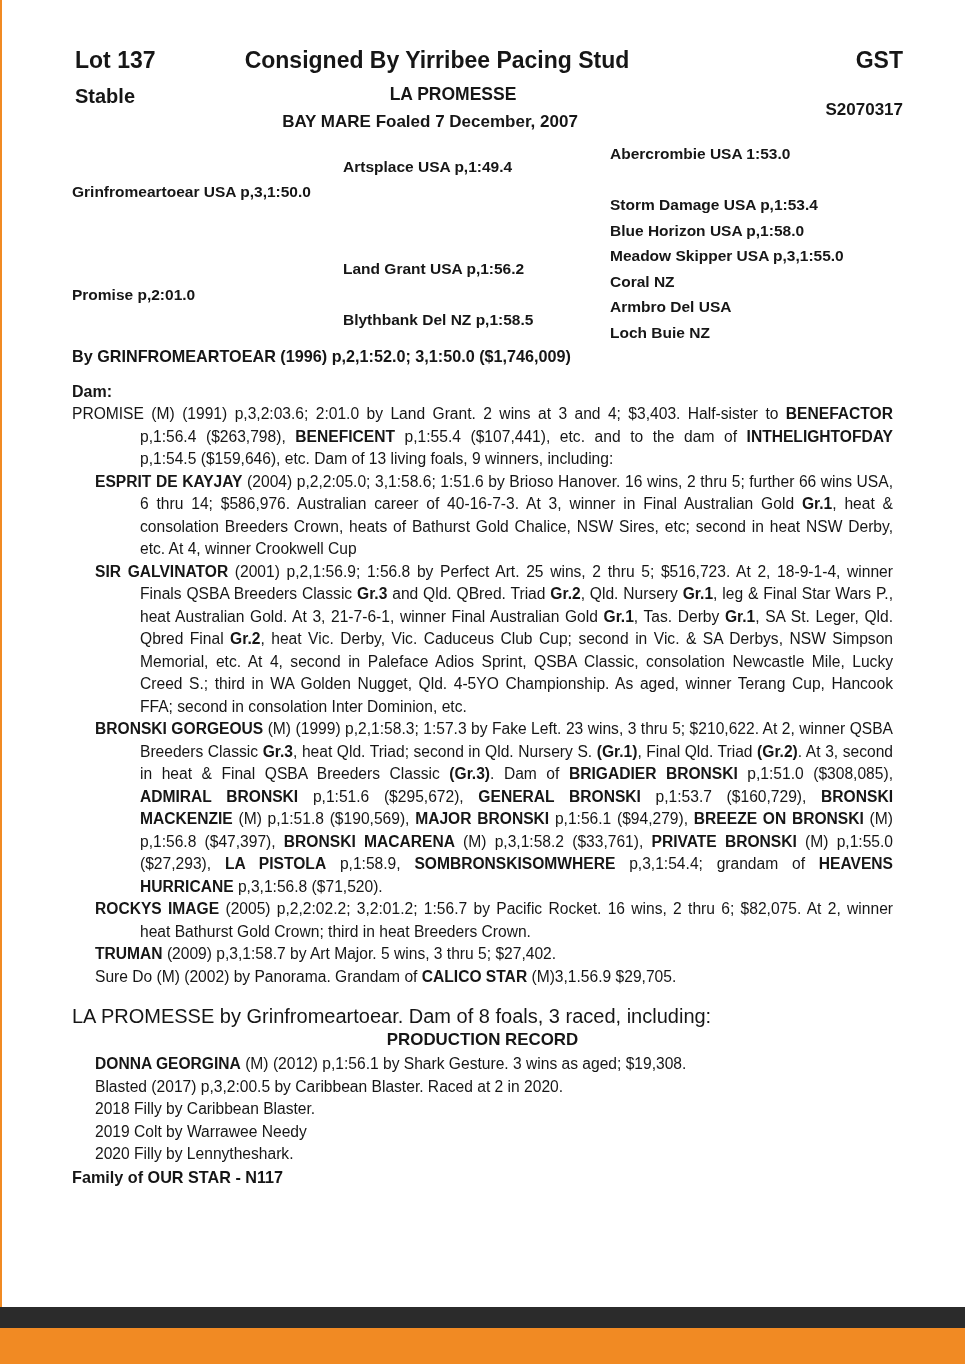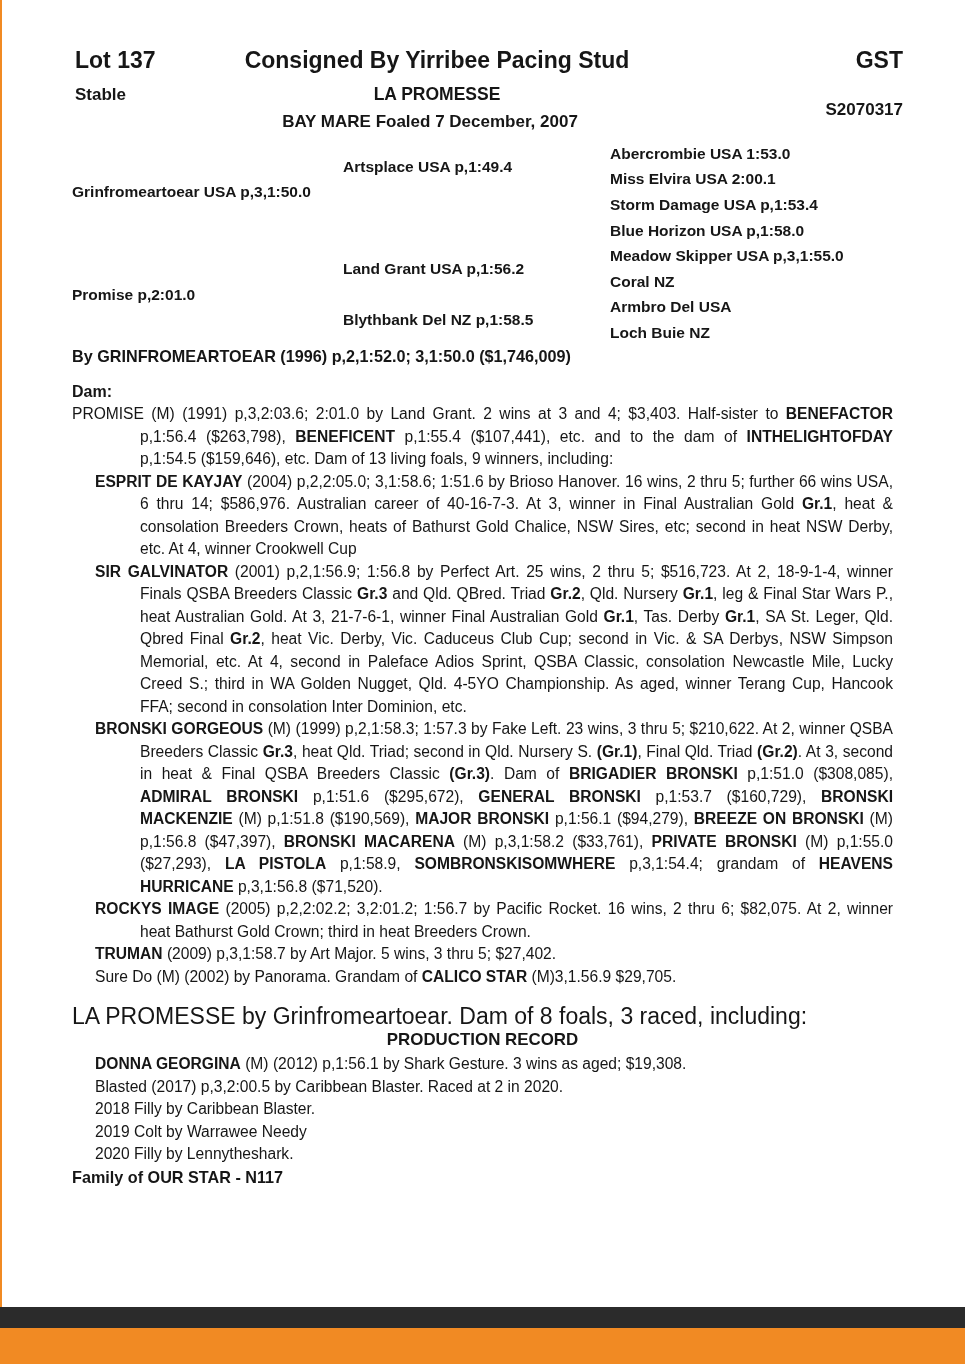--- a/index.html
+++ b/index.html
@@ -12,22 +12,22 @@
   .accent-left { position:absolute; left:0; top:0; bottom:0; width:2px; }
   .edge-right  { position:absolute; right:7px; top:0; bottom:57px; width:1px; background:#e3e3e3; }
   .bar-dark    { position:absolute; left:0; right:0; bottom:36px; height:21px; }
   .bar-orange  { position:absolute; left:0; right:0; bottom:0; height:36px; }
 
   
   .hdr { position:absolute; left:0; top:0; width:100%; }
   .lot      { position:absolute; left:75px;  top:47px; font-size:23px; font-weight:bold; white-space:nowrap; }
   .consign  { position:absolute; left:437px; top:47px; transform:translateX(-50%); font-size:23px; font-weight:bold; white-space:nowrap; }
   .gst      { position:absolute; right:78px; top:47px; font-size:23px; font-weight:bold; white-space:nowrap; }
-  .stable   { position:absolute; left:75px;  top:85px; font-size:17px; font-weight:bold; white-space:nowrap; }
-  .hname    { position:absolute; left:437px; top:84px; transform:translateX(-50%); font-size:17.5px; font-weight:bold; white-space:nowrap; }
+  .stable   { position:absolute; left:75px;  top:85px; font-size:20px; font-weight:bold; white-space:nowrap; }
+  .hname    { position:absolute; left:453px; top:84px; transform:translateX(-50%); font-size:17.5px; font-weight:bold; white-space:nowrap; }
   .code     { position:absolute; right:78px; top:100px; font-size:17px; font-weight:bold; white-space:nowrap; }
   .foaling  { position:absolute; left:430px; top:112px; transform:translateX(-50%); font-size:17px; font-weight:bold; white-space:nowrap;text-align:center; }
 
   
   .ped {
     position:absolute; left:72px; top:141px; width:821px;
     display:grid; grid-template-columns:271px 267px 1fr;
     grid-auto-rows:25.6px;
   }
   .ped .cell { display:flex; align-items:center; font-size:15.5px; font-weight:bold; white-space:nowrap; }
@@ -38,21 +38,21 @@
 
   
   .main { position:absolute; left:72px; top:345px; width:821px; font-size:15.6px; line-height:22.5px; }
   .sire-line { font-weight:bold; font-size:16.2px; margin:0 0 13px 0; }
   .dam-label { font-weight:bold; font-size:16px; margin:0; }
   p.dam  { margin:0; padding-left:68px; text-indent:-68px; text-align:justify; }
   p.foal { margin:0; padding-left:68px; text-indent:-45px; text-align:justify; }
   b { font-weight:bold; }
 
   .prod { margin-top:17px; }
-  .prod-intro   { font-size:23px; margin:0; }
+  .prod-intro   { font-size:20px; margin:0; }
   .prod-heading { font-size:16.9px; font-weight:bold; text-align:center; margin:1px 0 2px 0; }
   p.entry { margin:0; padding-left:23px; }
   .family { font-weight:bold; font-size:16.2px; margin:0; }
 </style>
 </head>
 <body>
 
 <div class="page">
 
   <div class="accent-left" style="background: rgb(241, 138, 35);"></div>
@@ -68,21 +68,20 @@
     <div class="foaling">BAY MARE Foaled 7 December, 2007</div>
   </div>
 
   <div class="ped">
     <div class="cell g1a">Grinfromeartoear USA p,3,1:50.0</div>
     <div class="cell g1b">Promise p,2:01.0</div>
     <div class="cell g2a">Artsplace USA p,1:49.4</div>
     <div class="cell g2c">Land Grant USA p,1:56.2</div>
     <div class="cell g2d">Blythbank Del NZ p,1:58.5</div>
     <div class="cell g3" style="grid-row:1">Abercrombie USA 1:53.0</div>
-    <div class="cell g3" style="grid-row:2">Miss Elvira USA 2:00.1</div>
     <div class="cell g3" style="grid-row:3">Storm Damage USA p,1:53.4</div>
     <div class="cell g3" style="grid-row:4">Blue Horizon USA p,1:58.0</div>
     <div class="cell g3" style="grid-row:5">Meadow Skipper USA p,3,1:55.0</div>
     <div class="cell g3" style="grid-row:6">Coral NZ</div>
     <div class="cell g3" style="grid-row:7">Armbro Del USA</div>
     <div class="cell g3" style="grid-row:8">Loch Buie NZ</div>
   </div>
 
   <div class="main">
     <p class="sire-line">By GRINFROMEARTOEAR (1996) p,2,1:52.0; 3,1:50.0 ($1,746,009)</p>

